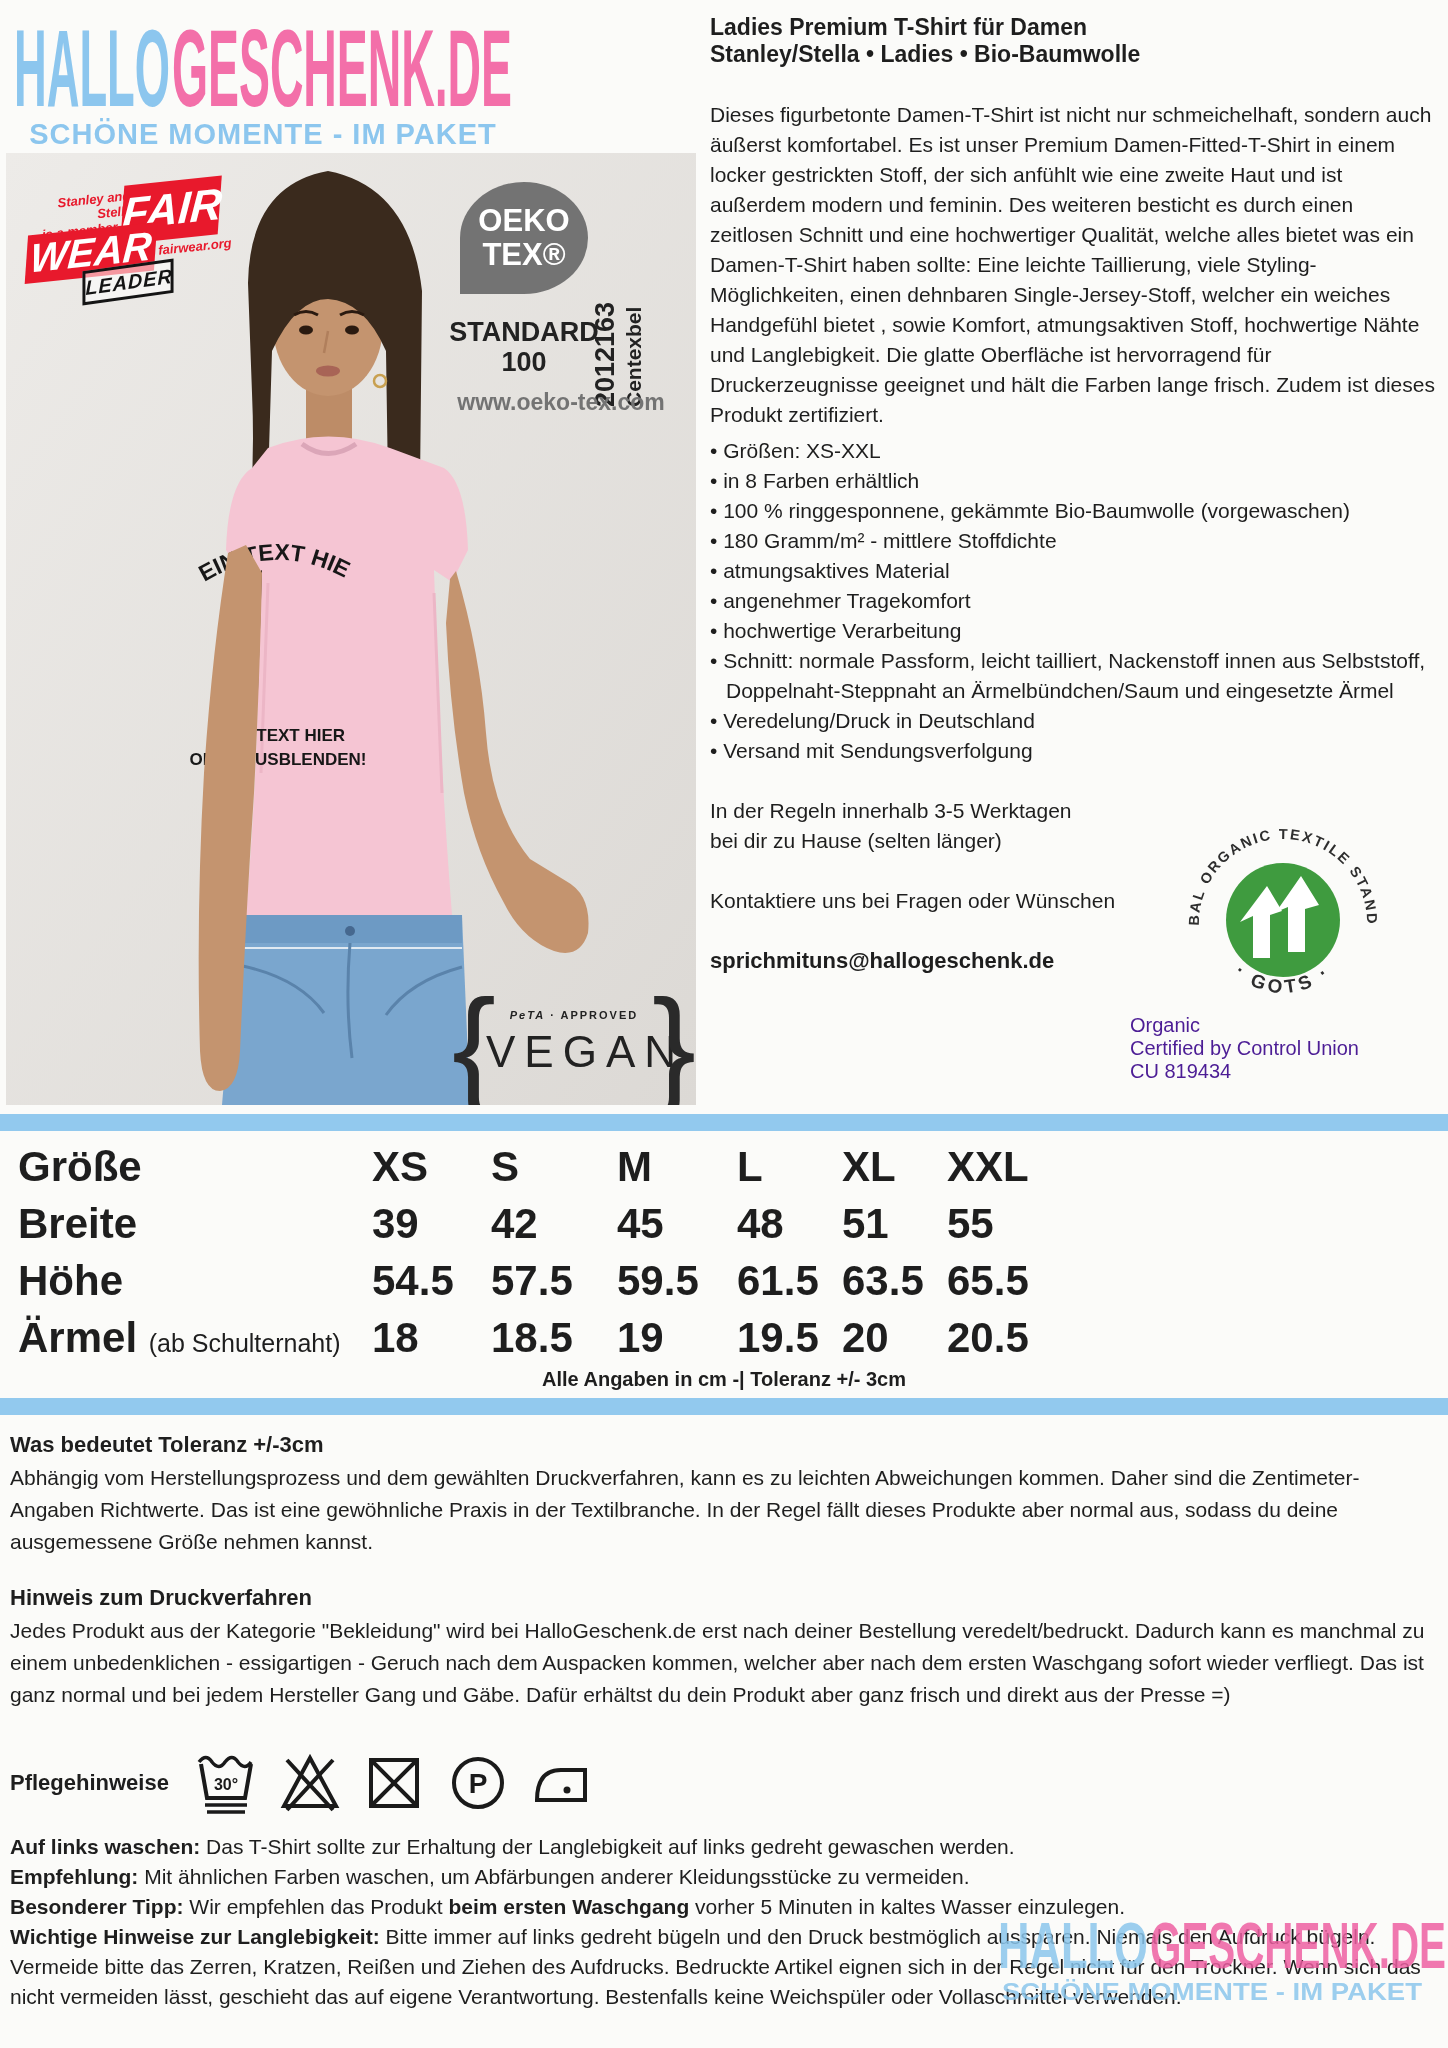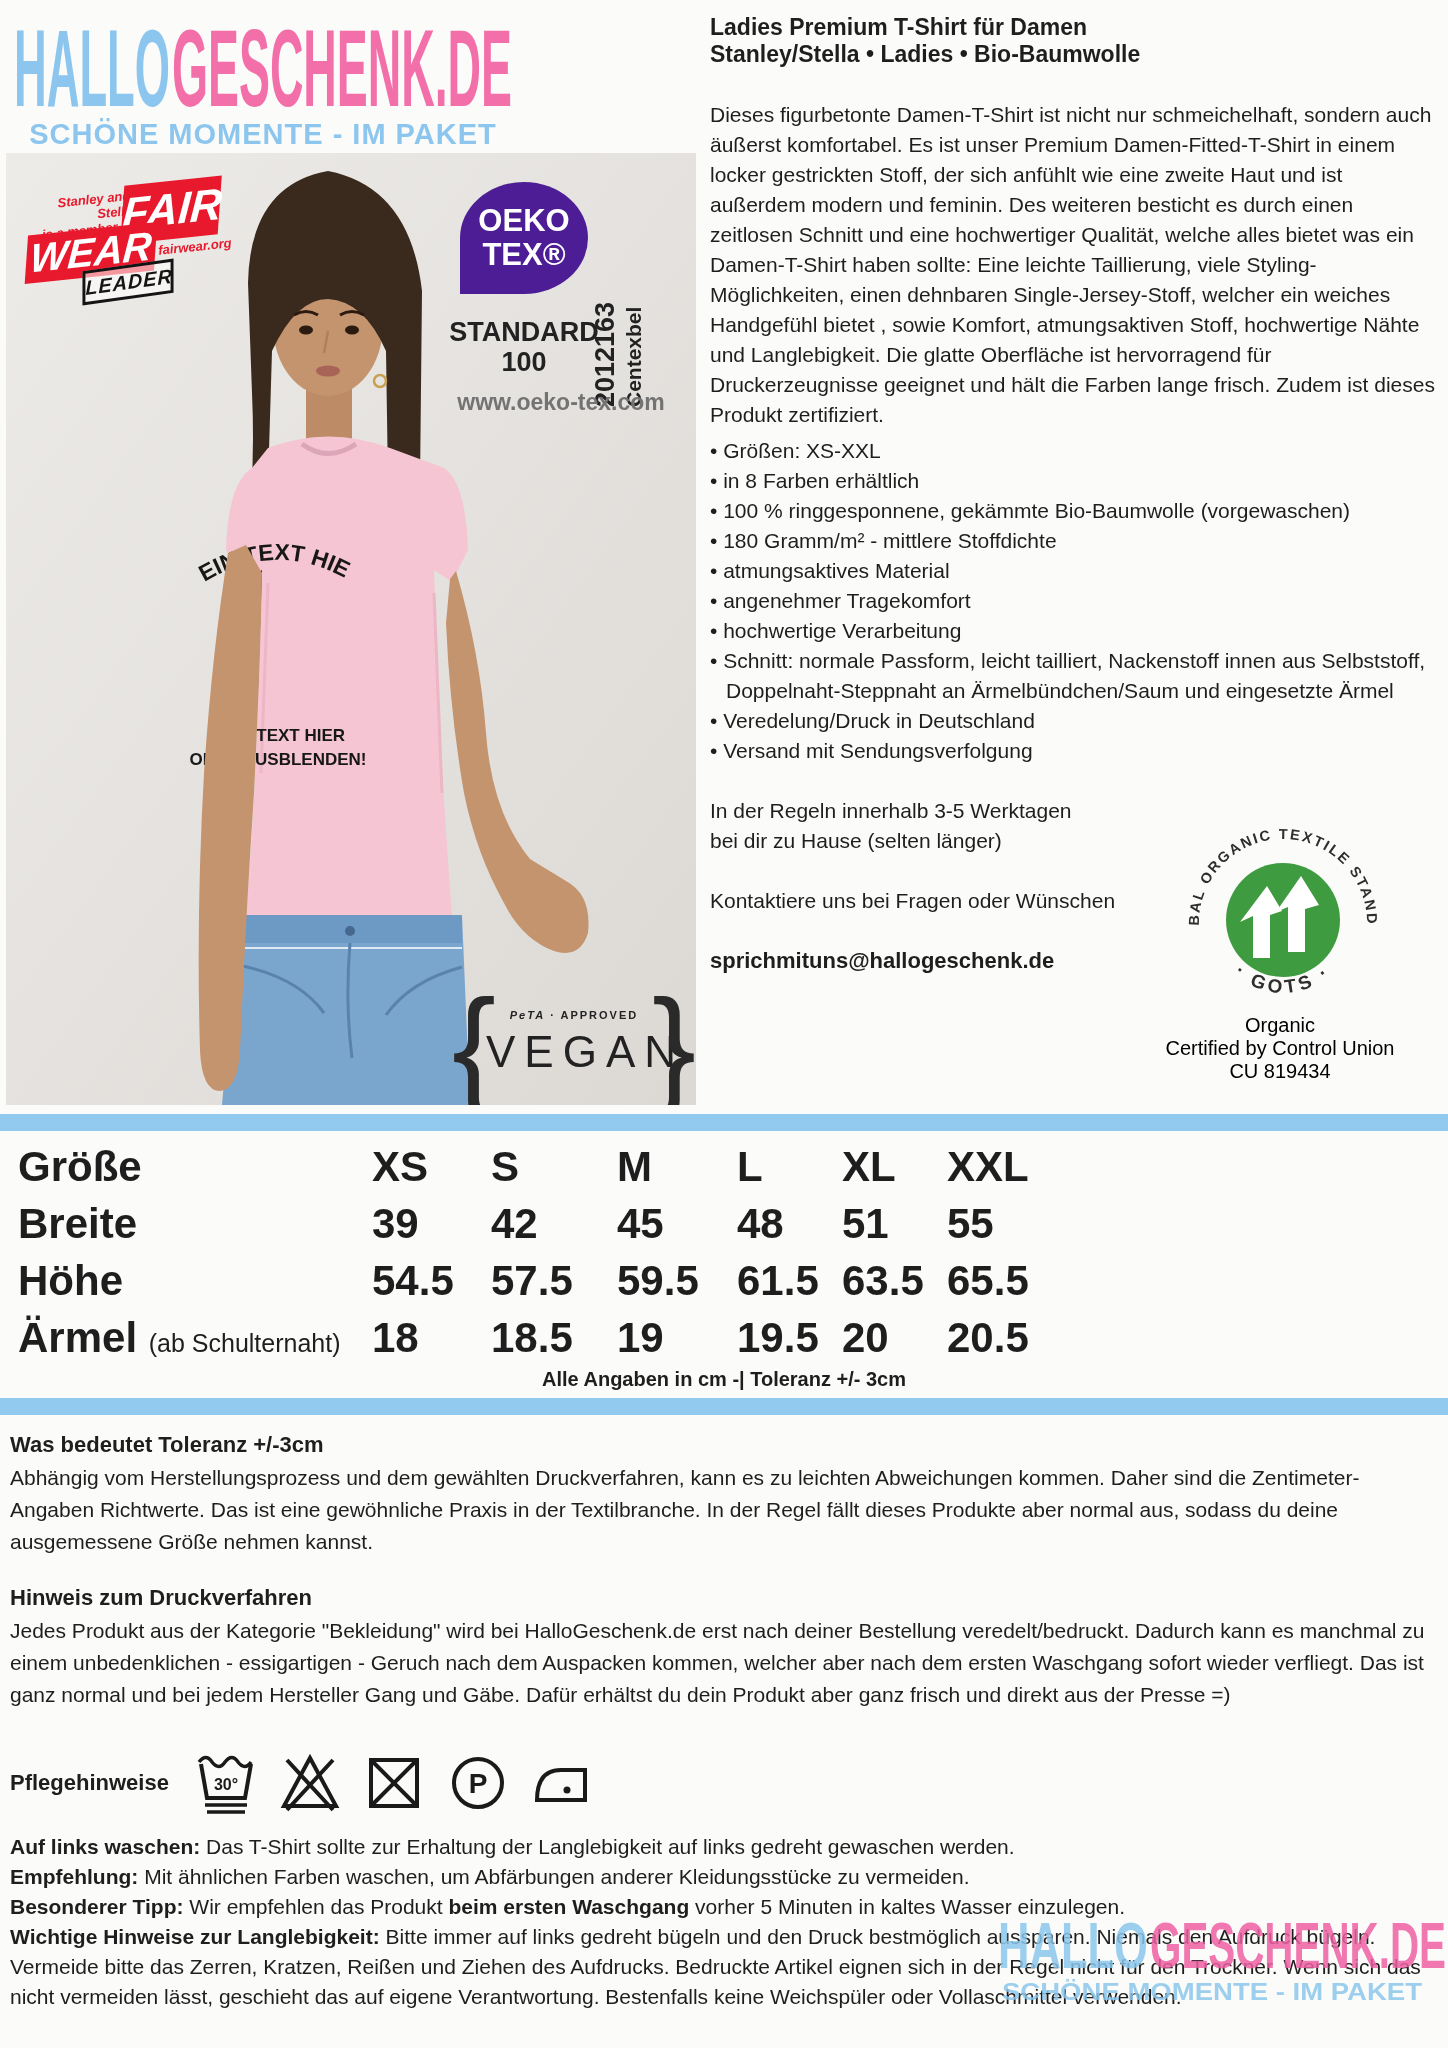--- a/index.html
+++ b/index.html
@@ -16,42 +16,42 @@
   .title-line{font-size:23px;font-weight:bold;line-height:27px;}
   #description{margin-top:32px;font-size:21px;line-height:30px;}
   #bullet-list{margin:6px 0 0 0;padding:0;list-style:none;font-size:21px;line-height:30px;}
   #bullet-list li{padding-left:16px;text-indent:-16px;}
   #bullet-list li::before{content:"• ";}
   .para-block{margin-top:30px;font-size:21px;line-height:30px;}
   #email-line{margin-top:32px;font-size:22px;font-weight:bold;}
 
   
   #gots{position:absolute;left:1178px;top:828px;width:210px;height:190px;}
-  #gots-caption{position:absolute;left:1130px;top:1014px;width:300px;text-align:center;
-    font-size:20px;line-height:23px;color:#000000;}
+  #gots-caption{position:absolute;left:1130px;top:1014px;width:300px;text-align:left;
+    font-size:20px;line-height:23px;color:#4c1d95;}
 
   
   #photo{position:absolute;left:6px;top:153px;width:690px;height:952px;background:#e9e7e4;overflow:hidden;}
   #photo svg{position:absolute;left:0;top:0;}
 
   
   #fairwear{position:absolute;left:0;top:0;width:260px;height:220px;font-style:italic;}
   #fw-member{position:absolute;left:26px;top:40px;width:100px;text-align:right;
     color:#e8192c;font-size:13px;font-weight:bold;line-height:15px;transform:rotate(-6deg);}
   .fw-box{position:absolute;background:#e8192c;color:#fff;font-weight:bold;text-align:center;}
   #fw-fair{left:116px;top:28px;width:98px;height:58px;font-size:44px;line-height:56px;transform:rotate(-6deg) skewX(-10deg);}
   #fw-wear{left:20px;top:76px;width:130px;height:48px;font-size:40px;line-height:46px;transform:rotate(-6deg) skewX(-10deg);}
   #fw-url{position:absolute;left:152px;top:86px;color:#e8192c;font-size:13px;font-weight:bold;transform:rotate(-6deg);}
   #fw-leader{position:absolute;left:76px;top:112px;width:86px;height:28px;border:3px solid #141414;
     color:#141414;background:rgba(255,255,255,.55);font-size:20px;font-weight:bold;text-align:center;
     line-height:28px;letter-spacing:1px;transform:rotate(-8deg) skewX(-8deg);}
 
   
   #oekotex{position:absolute;left:440px;top:20px;width:250px;height:250px;}
-  #oeko-badge{position:absolute;left:14px;top:9px;width:128px;height:112px;background:#4c1d95;
+  #oeko-badge{position:absolute;left:14px;top:9px;width:128px;height:112px;background:#737373;
     border-radius:50% 50% 50% 0;color:#fff;text-align:center;font-weight:bold;font-size:31px;line-height:34px;
     display:flex;flex-direction:column;justify-content:center;}
   #oeko-standard{position:absolute;left:0;top:144px;width:156px;text-align:center;
     font-weight:bold;font-size:27px;line-height:30px;color:#222;}
   #oeko-cert{position:absolute;left:144px;top:84px;height:150px;display:flex;gap:1px;}
   .vtext{writing-mode:vertical-rl;transform:rotate(180deg);font-weight:bold;color:#222;}
   #oeko-cert-number{font-size:27px;}
   #oeko-cert-body{font-size:21px;}
   #oeko-url{position:absolute;left:0;top:216px;width:230px;text-align:center;font-weight:bold;font-size:23px;color:#737373;}
 

